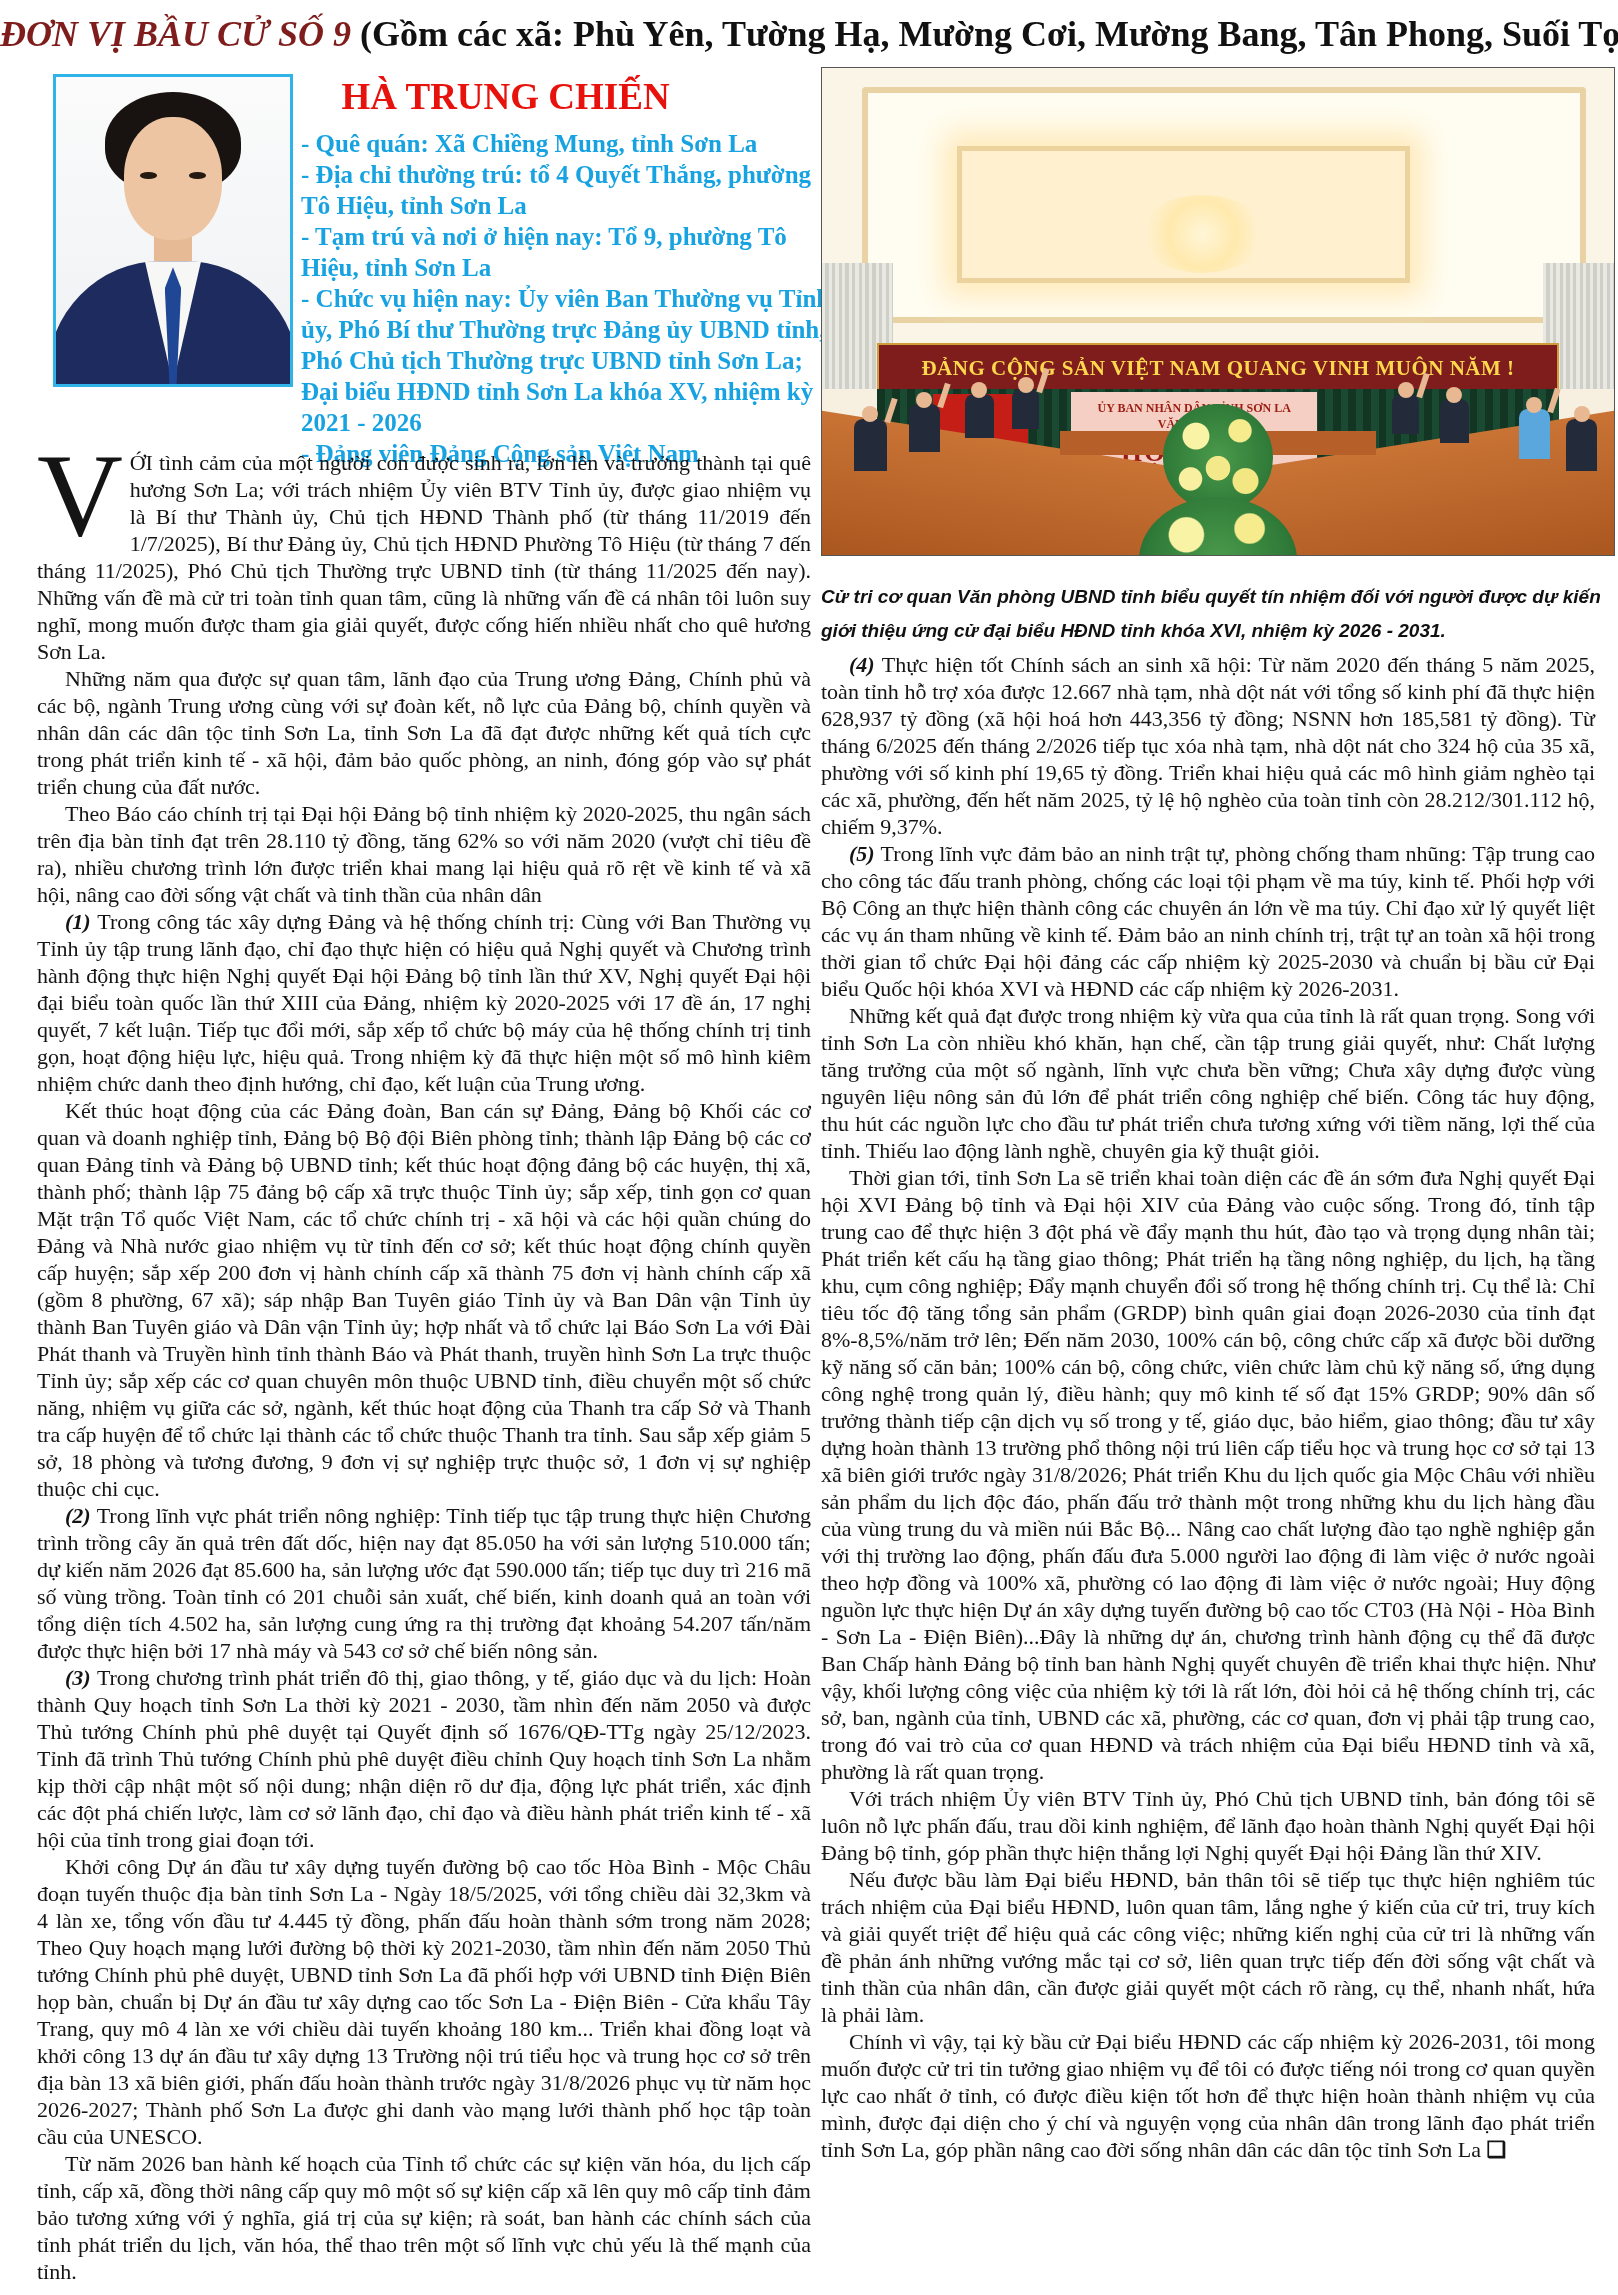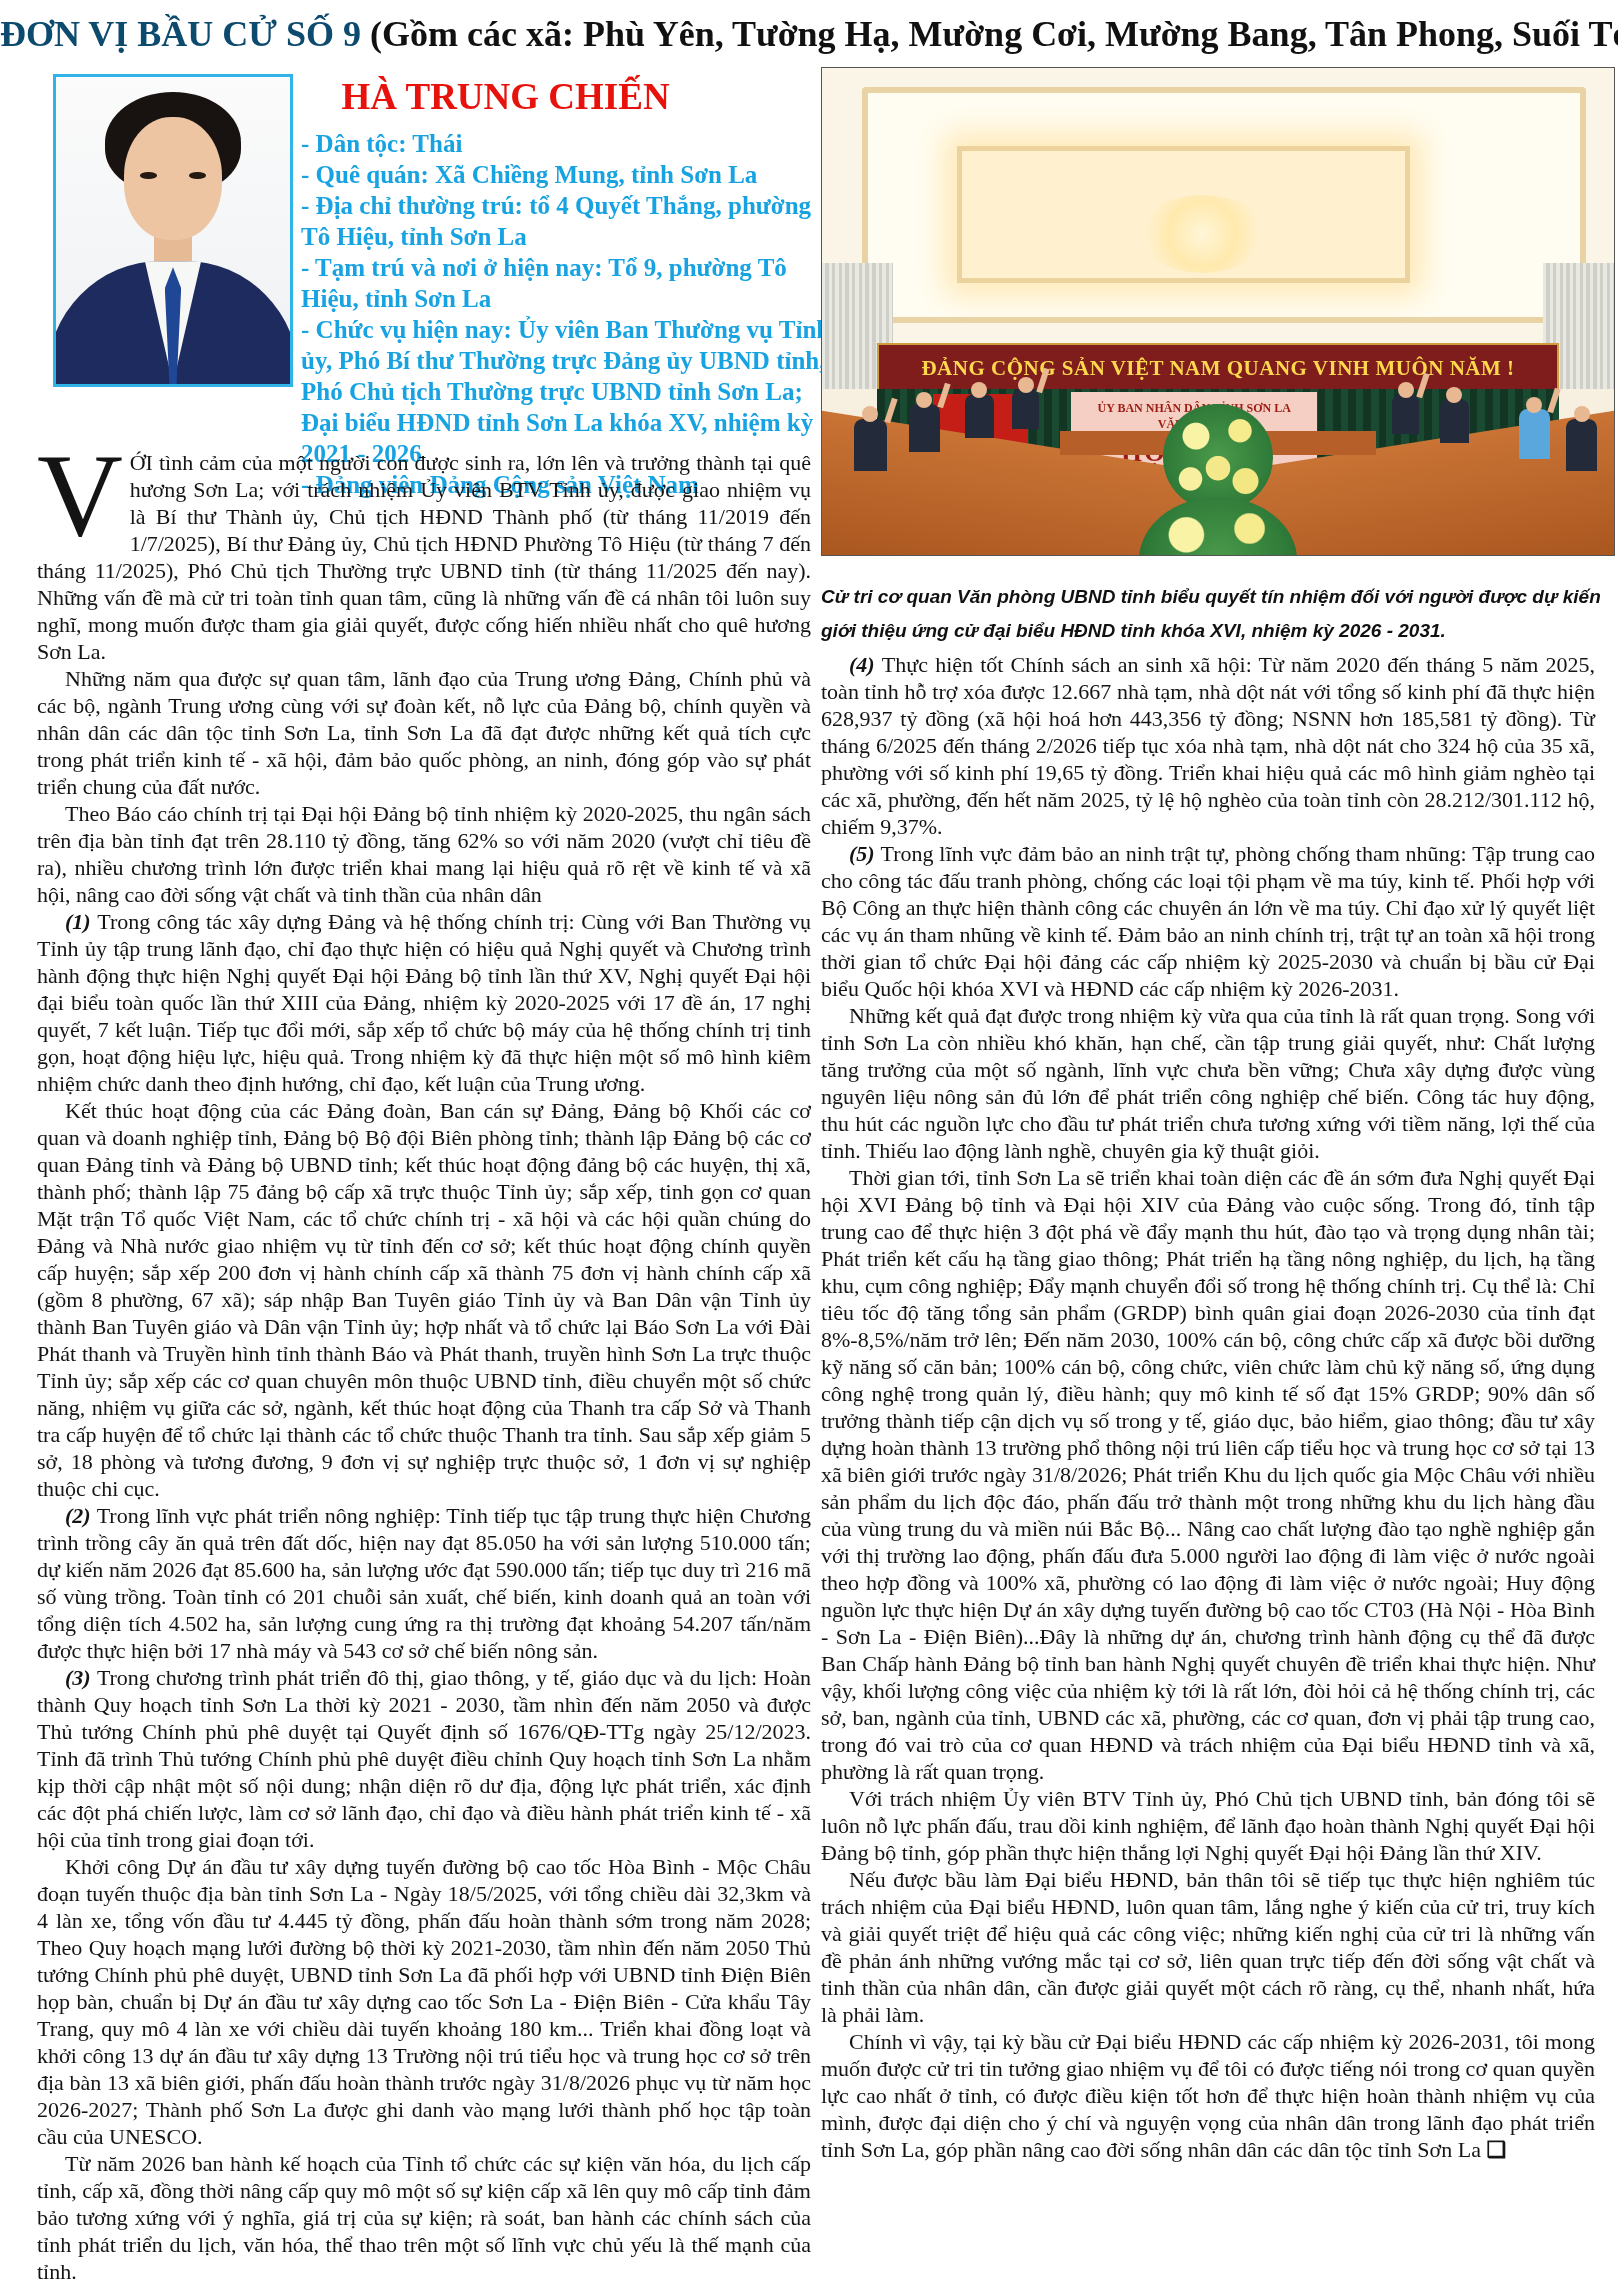--- a/index.html
+++ b/index.html
@@ -2,21 +2,21 @@
 <html style="font-size:7.6px"><head>
 <meta charset="utf-8">
 <style>
   html,body{margin:0;padding:0;background:#ffffff;}
   .page{position:relative;width:1618px;height:2295px;background:#ffffff;overflow:hidden;
         font-family:"Liberation Serif", serif;color:#111;}
 
   
   .header{position:absolute;left:0;top:13.3px;width:100%;text-align:center;
           font-weight:bold;font-size:36px;line-height:43px;white-space:nowrap;}
-  .hdr-red{color:#0c4a6e;}
+  .hdr-red{color:#7f1d1d;font-style:italic;}
   .hdr-black{color:#111;font-weight:bold;}
   .name{position:absolute;left:191px;top:75px;width:629px;text-align:center;
         color:#e8120c;font-weight:bold;font-size:37px;}
 
   
   .portrait{position:absolute;left:53px;top:74px;width:234px;height:307px;
             border:3.8px solid #2fb3e8;background:linear-gradient(#fbfbfb,#eef1f4);overflow:hidden;}
   .pt-hair{position:absolute;left:21%;top:5%;width:58%;height:33%;background:#181310;
            border-radius:52% 52% 46% 46%;}
   .pt-face{position:absolute;left:29%;top:13%;width:42%;height:40%;background:#edc5a2;
@@ -112,21 +112,20 @@
     <div class="pt-hair"></div>
     <div class="pt-face"></div>
     <div class="pt-eye" style="left:36%;"></div>
     <div class="pt-eye" style="left:57%;"></div>
     <div class="pt-suit"></div>
     <div class="pt-shirt"></div>
     <div class="pt-tie"></div>
   </div>
 
   <div class="bio" id="bio-list">
-      <div class="bio-line">- Dân tộc: Thái</div>
       <div class="bio-line">- Quê quán: Xã Chiềng Mung, tỉnh Sơn La</div>
       <div class="bio-line">- Địa chỉ thường trú: tổ 4 Quyết Thắng, phường Tô Hiệu, tỉnh Sơn La</div>
       <div class="bio-line">- Tạm trú và nơi ở hiện nay: Tổ 9, phường Tô Hiệu, tỉnh Sơn La</div>
       <div class="bio-line">- Chức vụ hiện nay: Ủy viên Ban Thường vụ Tỉnh ủy, Phó Bí thư Thường trực Đảng ủy UBND tỉnh, Phó Chủ tịch Thường trực UBND tỉnh Sơn La; Đại biểu HĐND tỉnh Sơn La khóa XV, nhiệm kỳ 2021 - 2026</div>
       <div class="bio-line">- Đảng viên Đảng Cộng sản Việt Nam</div>
     </div>
 
   <div class="photo">
     <div class="ph-ceiling"></div>
     <div class="ph-frame1"></div>

